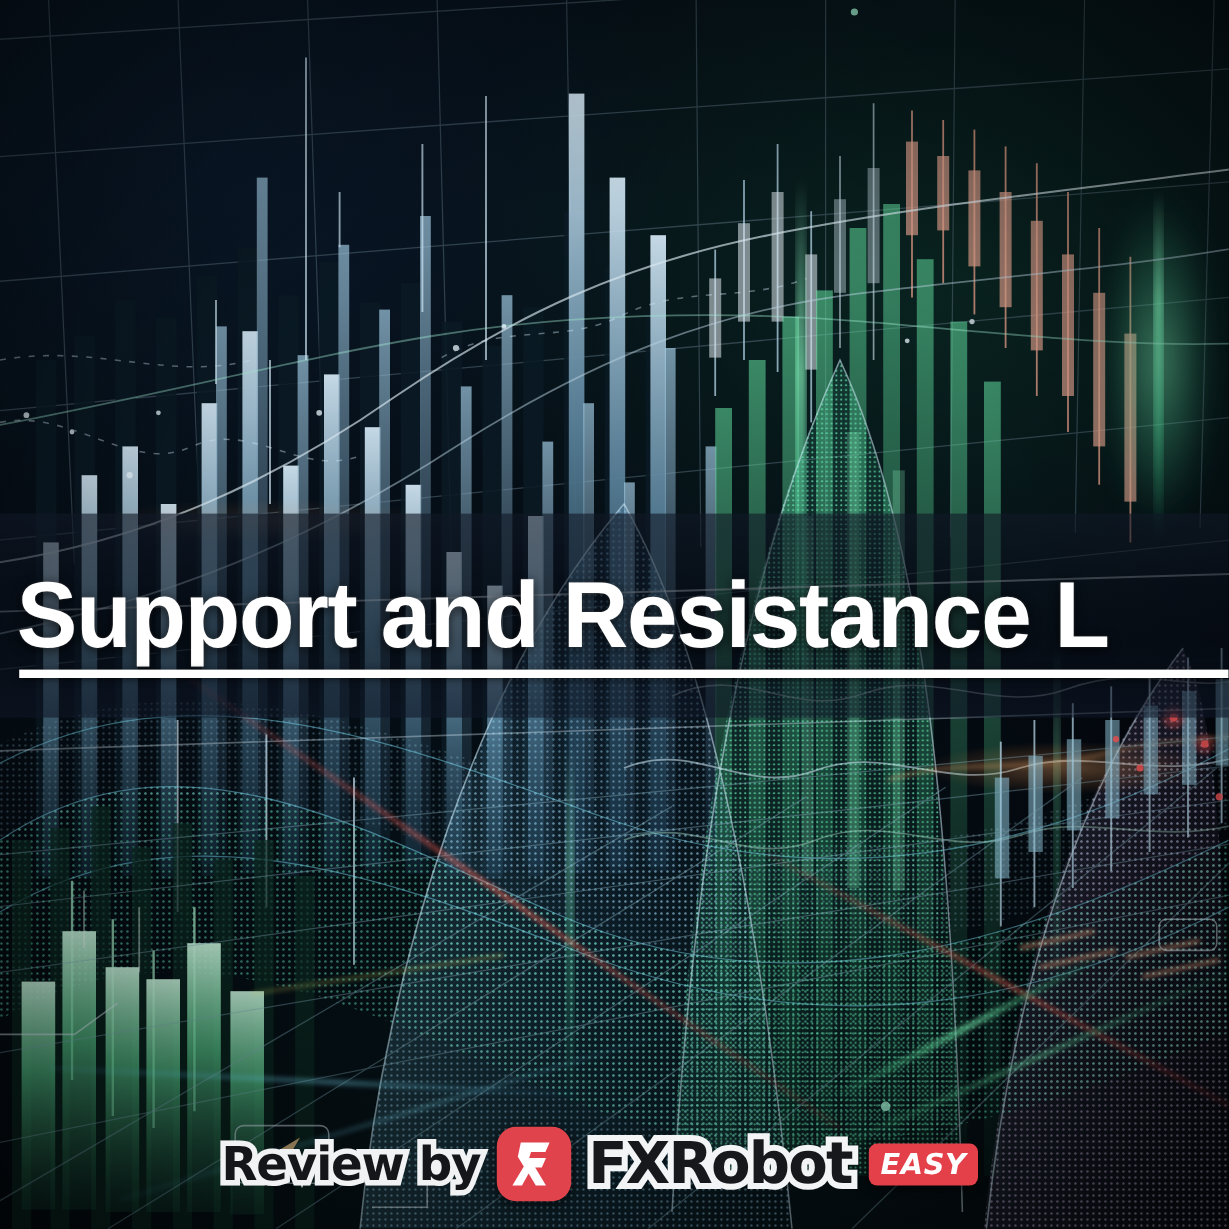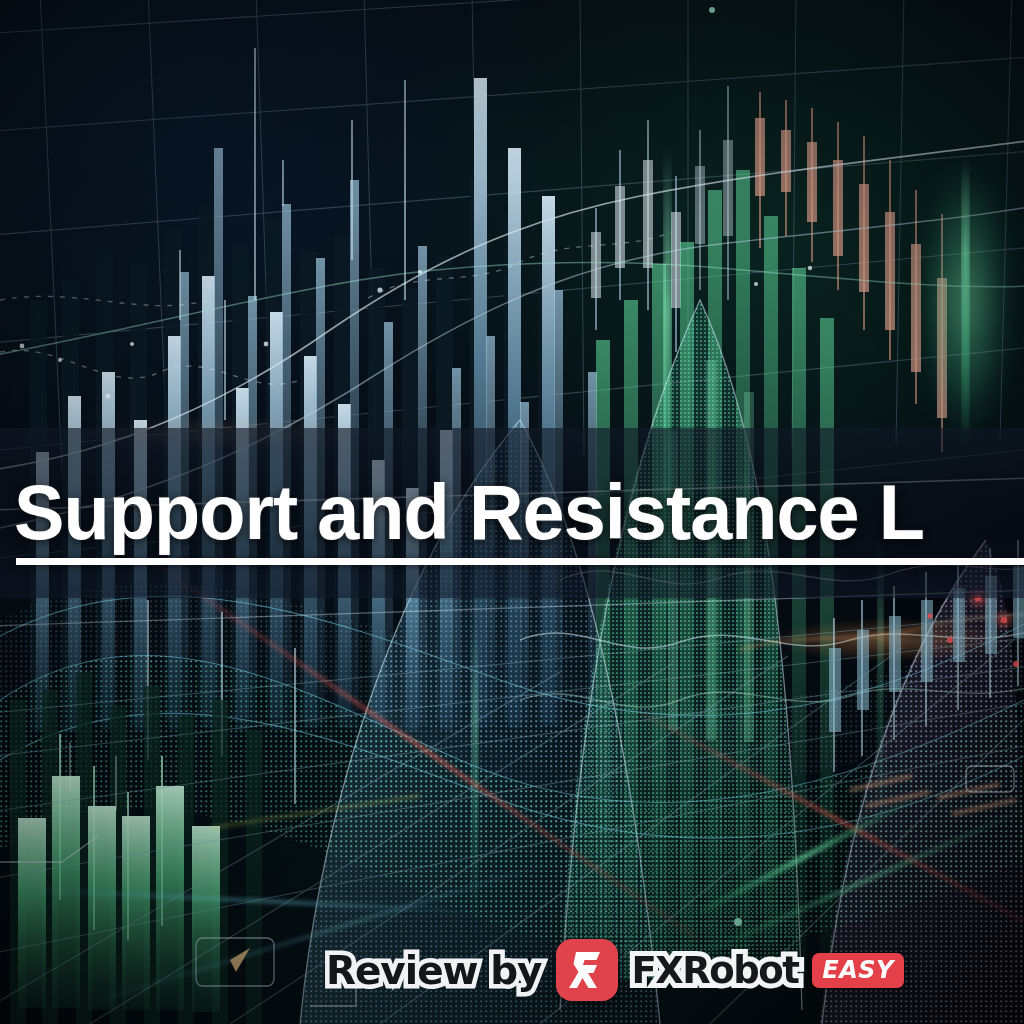--- a/index.html
+++ b/index.html
@@ -46,43 +46,43 @@
     text-shadow:0 2px 10px rgba(0,0,0,.75), 0 0 2px rgba(255,255,255,.25);
   }
   .banner-underline{
     position:absolute; left:16px; top:558px; width:1008px; height:7px;
     background:#ffffff; z-index:45;
     box-shadow:0 1px 6px rgba(0,0,0,.6);
   }
 
   
   .brand{
-    position:absolute; left:0; bottom:14px; width:904px; height:80px;
-    display:flex; align-items:center; justify-content:flex-end; gap:14px;
+    position:absolute; left:0; bottom:14px; width:1000px; height:80px;
+    display:flex; align-items:center; justify-content:center; gap:14px;
     z-index:60;
   }
   .brand-review{
     font-family:"DejaVu Sans","Liberation Sans",sans-serif;
     font-weight:bold; font-size:39px; letter-spacing:-1px;
     color:#15161a;
     -webkit-text-stroke:9px #f1f2f4;
     paint-order:stroke fill;
     position:relative;
   }
   .brand-mark{
     width:62px; height:62px; border-radius:16px;
     background:#e1434c;
     display:flex; align-items:center; justify-content:center;
     box-shadow:0 3px 10px rgba(0,0,0,.55);
     flex:0 0 auto;
   }
   .brand-mark svg{ display:block; }
   .brand-name{
     font-family:"DejaVu Sans","Liberation Sans",sans-serif;
-    font-weight:bold; font-size:37px; letter-spacing:-1.5px;
+    font-weight:bold; font-size:48px; letter-spacing:-1.5px;
     color:#17181c;
     -webkit-text-stroke:10px #f3f4f6;
     paint-order:stroke fill;
   }
   .brand-badge{
     background:#e4404a; color:#ffffff;
     font-family:"DejaVu Sans","Liberation Sans",sans-serif;
     font-weight:bold; font-size:24px; letter-spacing:.5px;
     padding:5px 10px 6px; border-radius:7px;
     line-height:1;

